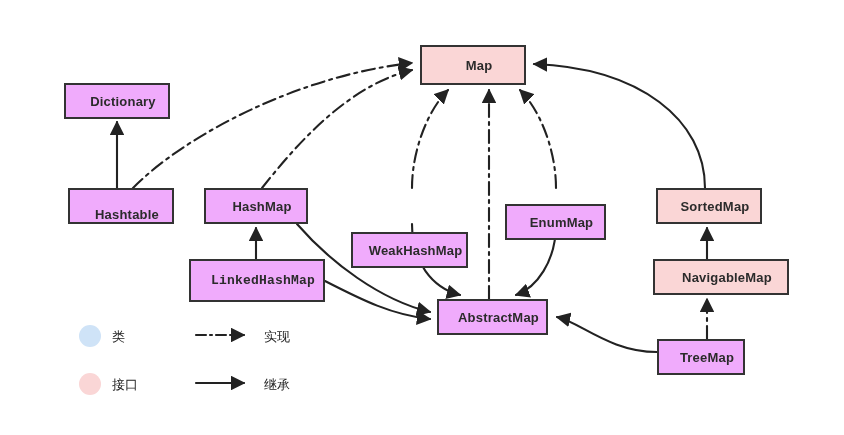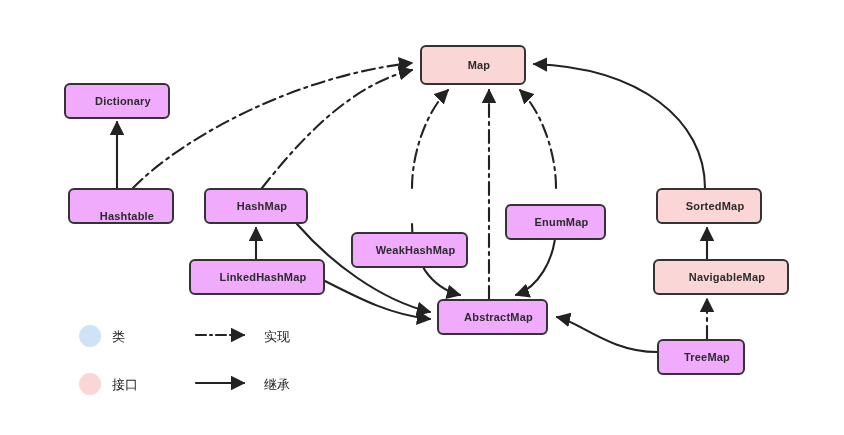--- a/index.html
+++ b/index.html
@@ -9,25 +9,25 @@
     font-family:"Liberation Sans","DejaVu Sans",sans-serif;
     overflow:hidden;
     position:relative;
   }
   #diagram{position:absolute;left:0;top:0;width:844px;height:435px;}
 
   .node{
     position:absolute;
     box-sizing:border-box;
     border:2px solid #333333;
-    border-radius:6px;
+    border-radius:0;
     display:flex;
     align-items:center;
     justify-content:center;
-    font-size:11px;
+    font-size:13px;
     font-weight:bold;
     color:#2b2b2b;
     letter-spacing:.2px;
     white-space:nowrap;
     z-index:3;
     padding-left:12px;
   }
   .node.cls{background:#f0abfc;}
   .node.iface{background:#fad6d6;}
 
@@ -113,21 +113,21 @@
     </div>
     <div class="node cls" style="left: 351px; top: 188px; width: 117px; height: 36px; margin-top: 44px;">
       <span>WeakHashMap</span>
     </div>
     <div class="node cls" style="left: 505px; top: 204px; width: 101px; height: 36px;">
       <span>EnumMap</span>
     </div>
     <div class="node iface" style="left: 656px; top: 188px; width: 106px; height: 36px;">
       <span>SortedMap</span>
     </div>
-    <div class="node cls" style="left: 189px; top: 259px; width: 136px; height: 36px;">
+    <div class="node cls" style="left: 189px; top: 259px; width: 136px; height: 43px; font-family: Liberation Mono, monospace;">
       <span>LinkedHashMap</span>
     </div>
     <div class="node iface" style="left: 653px; top: 259px; width: 136px; height: 36px;">
       <span>NavigableMap</span>
     </div>
     <div class="node cls" style="left: 437px; top: 299px; width: 111px; height: 36px;">
       <span>AbstractMap</span>
     </div>
     <div class="node cls" style="left: 657px; top: 339px; width: 88px; height: 36px;">
       <span>TreeMap</span>

